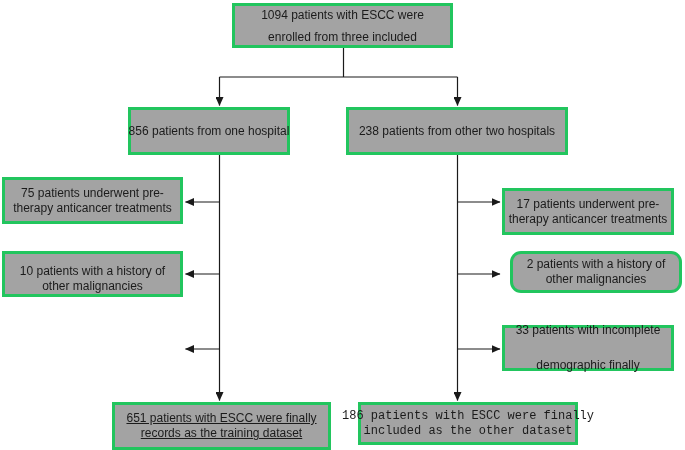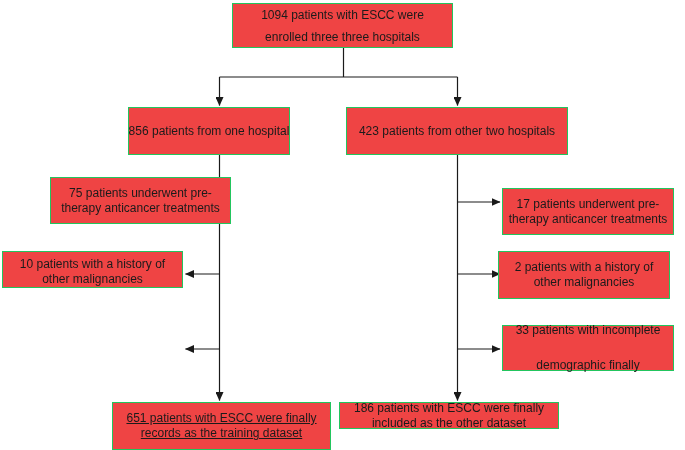--- a/index.html
+++ b/index.html
@@ -18,45 +18,45 @@
     pointer-events: none;
   }
   .connector-layer path.edge {
     stroke: #1a1a1a;
     stroke-width: 1.2;
     fill: none;
   }
   .node {
     position: absolute;
     box-sizing: border-box;
-    border: 1px solid #22c55e;
-    background: #ef4444;
+    border: 3px solid #22c55e;
+    background: #a3a3a3;
     display: flex;
     flex-direction: column;
     align-items: center;
     justify-content: center;
     text-align: center;
     font-size: 12px;
     line-height: 15px;
     color: #1b1b1b;
   }
   .node .line { display: block; white-space: nowrap; }
   #node-top .line { line-height: 22px; }
 
   #node-top          { left: 232px; top: 3px;   width: 221px; height: 45px; }
   #node-branch-left  { left: 128px; top: 107px; width: 162px; height: 48px; }
   #node-branch-right { left: 346px; top: 107px; width: 222px; height: 48px; }
-  #node-excl-l1      { left: 2px;   top: 177px; width: 181px; height: 47px; margin-left: 48px; }
-  #node-excl-l2      { left: 2px;   top: 251px; width: 181px; height: 37px; justify-content: flex-end; }
+  #node-excl-l1      { left: 2px;   top: 177px; width: 181px; height: 47px; }
+  #node-excl-l2      { left: 2px;   top: 251px; width: 181px; height: 46px; justify-content: flex-end; }
   #node-excl-l3      { left: 2px;   top: 325px; width: 181px; height: 46px; }
   #node-excl-r1      { left: 502px; top: 188px; width: 172px; height: 47px; }
-  #node-excl-r2      { left: 498px; top: 251px; width: 172px; height: 48px; }
+  #node-excl-r2      { left: 510px; top: 251px; width: 172px; height: 42px; border-radius: 11px; }
   #node-excl-r3      { left: 502px; top: 325px; width: 172px; height: 46px; gap: 20px; }
   #node-train        { left: 112px; top: 402px; width: 219px; height: 48px; text-decoration: underline; }
-  #node-test         { left: 339px; top: 402px; width: 220px; height: 27px; }
+  #node-test         { left: 358px; top: 402px; width: 220px; height: 43px; font-family: Liberation Mono, monospace; }
 </style>
 </head>
 <body>
 
 <div class="canvas">
 
   <svg class="connector-layer" width="685" height="450" viewBox="0 0 685 450" xmlns="http://www.w3.org/2000/svg">
     <defs>
       <marker id="ah" markerUnits="userSpaceOnUse" markerWidth="9" markerHeight="8" refX="8.5" refY="4" orient="auto">
         <path d="M0,0 L9,4 L0,8 Z" fill="#1a1a1a"></path>
@@ -71,29 +71,29 @@
     <path class="edge" d="M219.5 202 H185.5" marker-end="url(#ah)"></path>
     <path class="edge" d="M219.5 274 H185.5" marker-end="url(#ah)"></path>
     <path class="edge" d="M219.5 349 H185.5" marker-end="url(#ah)"></path>
     <path class="edge" d="M457.5 202 H500" marker-end="url(#ah)"></path>
     <path class="edge" d="M457.5 274 H500" marker-end="url(#ah)"></path>
     <path class="edge" d="M457.5 349 H500" marker-end="url(#ah)"></path>
   </svg>
 
   <div class="node" id="node-top">
     <span class="line">1094 patients with ESCC were</span>
-    <span class="line">enrolled three three hospitals</span>
+    <span class="line">enrolled from three included</span>
   </div>
 
   <div class="node" id="node-branch-left">
     <span class="line">856 patients from one hospital</span>
   </div>
 
   <div class="node" id="node-branch-right">
-    <span class="line">423 patients from other two hospitals</span>
+    <span class="line">238 patients from other two hospitals</span>
   </div>
 
   <div class="node" id="node-excl-l1">
     <span class="line">75 patients underwent pre-</span>
     <span class="line">therapy anticancer treatments</span>
   </div>
 
   <div class="node" id="node-excl-l2">
     <span class="line">10 patients with a history of</span>
     <span class="line">other malignancies</span>

